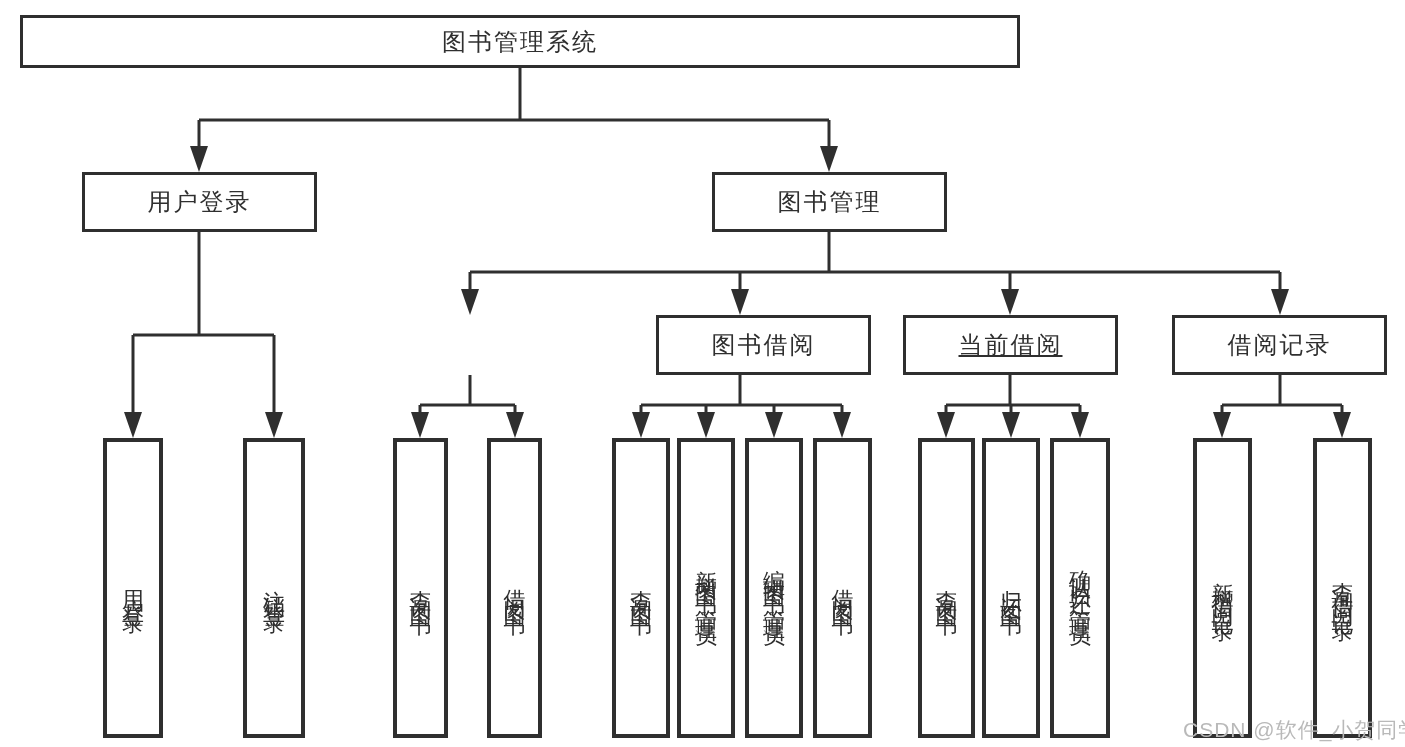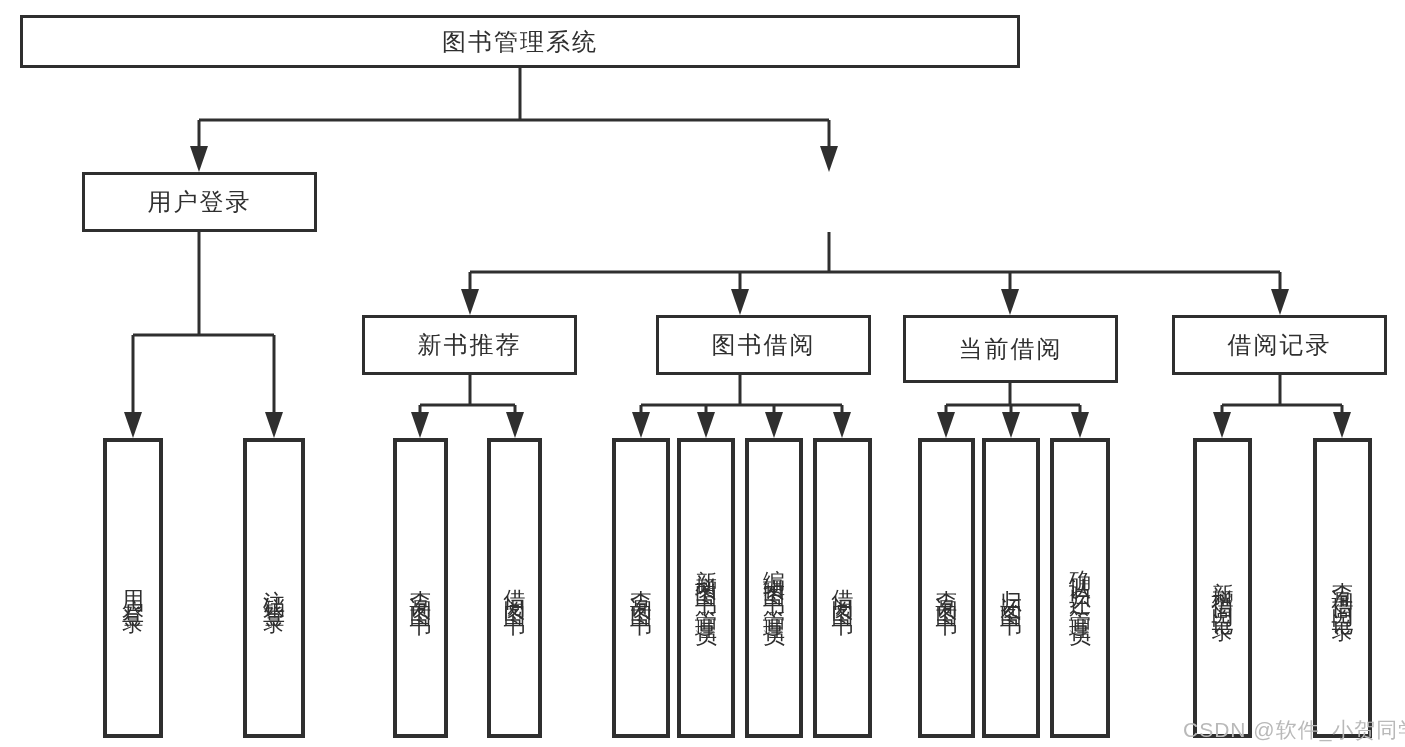--- a/index.html
+++ b/index.html
@@ -122,28 +122,28 @@
     </g>
   </svg>
 
   <div class="node root" style="left:20px; top:15px; width:1000px; height:53px;">
     <span>图书管理系统</span>
   </div>
 
   <div class="node" style="left:82px; top:172px; width:235px; height:60px;">
     <span>用户登录</span>
   </div>
+  <div class="node" style="left:712px; top:172px; width:235px; height:60px;">
+    <span>图书管理</span>
+  </div>
 
-  <div class="node" style="left:362px; top:315px; width:215px; height:60px;">
-    <span>新书推荐</span>
-  </div>
   <div class="node" style="left:632px; top:315px; width:215px; height:60px;margin-left:24px;">
     <span>图书借阅</span>
   </div>
-  <div class="node" style="left:903px; top:315px; width:215px; height:68px;">
+  <div class="node" style="left:903px; top:315px; width:215px; height:60px;text-decoration:underline;">
     <span>当前借阅</span>
   </div>
   <div class="node" style="left:1172px; top:315px; width:215px; height:60px;">
     <span>借阅记录</span>
   </div>
 
   <div class="vnode" style="left:103px; top:438px; width:60px; height:300px;">
     <span class="vtext">用户登录</span>
   </div>
   <div class="vnode" style="left:243px; top:438px; width:62px; height:300px;">

